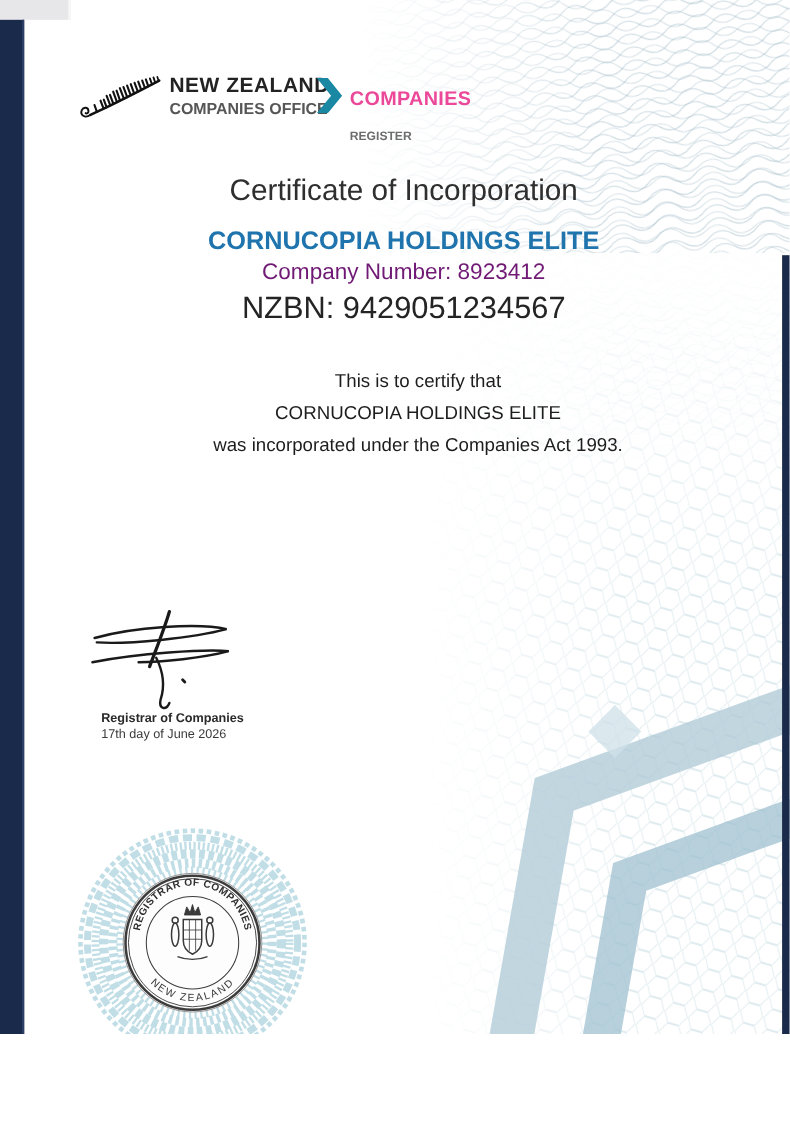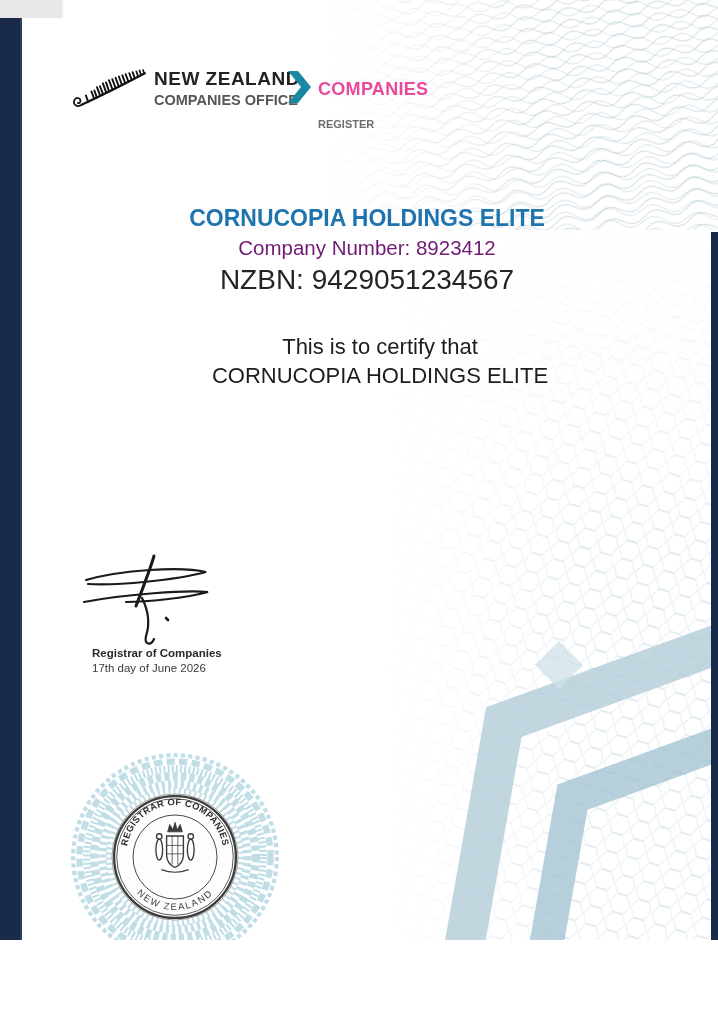--- a/index.html
+++ b/index.html
@@ -41,21 +41,21 @@
   .chevron { position:absolute; left:218px; top:16px; }
   .register-names { position:absolute; left:248px; top:24px; }
   .reg-line1 { font-size:18px; font-weight:bold; color:#ec4899; letter-spacing:.3px; }
   .reg-line2 { font-size:11px; font-weight:bold; color:#6d6d6d; margin-top:18px; }
 
   .textcol { position:absolute; left:22px; right:6px; text-align:center; }
   .title { top:158px; font-size:27px; color:#2f2f2f; }
   .company-name { top:205px; font-size:23px; font-weight:bold; color:#1f74ad; }
   .company-number { top:236px; font-size:20.5px; color:#701a75; }
   .nzbn { top:264px; font-size:28px; color:#242424; }
-  .certify { top:332px; font-size:22px; line-height:29px; color:#1d1d1d;padding-left:26px; }
+  .certify { top:332px; font-size:17px; line-height:29px; color:#1d1d1d;padding-left:26px; }
 
   .signature-svg { position:absolute; left:66px; top:546px; }
   .sig-role { position:absolute; left:92px; top:647px; font-size:11.5px; font-weight:bold; color:#2a2a2a; }
   .sig-date { position:absolute; left:92px; top:662px; font-size:11.5px; color:#3a3a3a; }
 
   .seal { position:absolute; left:70px; top:752px; }
 
   .footer-note { position:absolute; left:92px; top:966px; font-size:11.5px; color:#6e6e6e; }
 </style>
 </head>
@@ -128,27 +128,29 @@
       </div>
       <svg class="chevron" width="24" height="32" viewBox="0 0 24 32" xmlns="http://www.w3.org/2000/svg">
         <polygon points="0,0 10,0 23,16 10,32 0,32 13,16" fill="#1a87a3"></polygon>
       </svg>
       <div class="register-names">
         <div class="reg-line1">COMPANIES</div>
         <div class="reg-line2">REGISTER</div>
       </div>
     </div>
 
+    <div class="textcol title">Certificate of Incorporation</div>
     <div class="textcol company-name">CORNUCOPIA HOLDINGS ELITE</div>
     <div class="textcol company-number">Company Number: 8923412</div>
     <div class="textcol nzbn">NZBN: 9429051234567</div>
 
     <div class="textcol certify">
       <div>This is to certify that</div>
       <div>CORNUCOPIA HOLDINGS ELITE</div>
+      <div>was incorporated under the Companies Act 1993.</div>
     </div>
 
     <svg class="signature-svg" width="190" height="115" viewBox="0 0 190 115" xmlns="http://www.w3.org/2000/svg">
       <g stroke="#1a1a1a" fill="none" stroke-linecap="round">
         <path d="M88,10 C84,24 76,44 70,60" stroke-width="3"></path>
         <path d="M20,34 C55,24 115,20 140,26 C110,34 50,40 22,38" stroke-width="2.2"></path>
         <path d="M18,56 C60,48 120,44 142,46 C120,52 80,56 60,56" stroke-width="2.2"></path>
         <path d="M76,52 C82,64 84,78 80,90 C78,99 85,100 88,93" stroke-width="2.2"></path>
         <path d="M100,72 l2,2" stroke-width="2.6"></path>
       </g>

